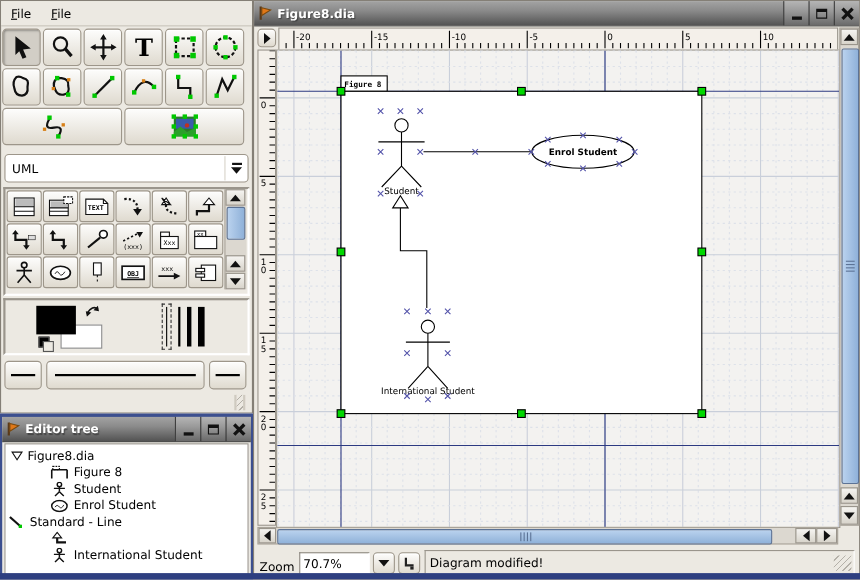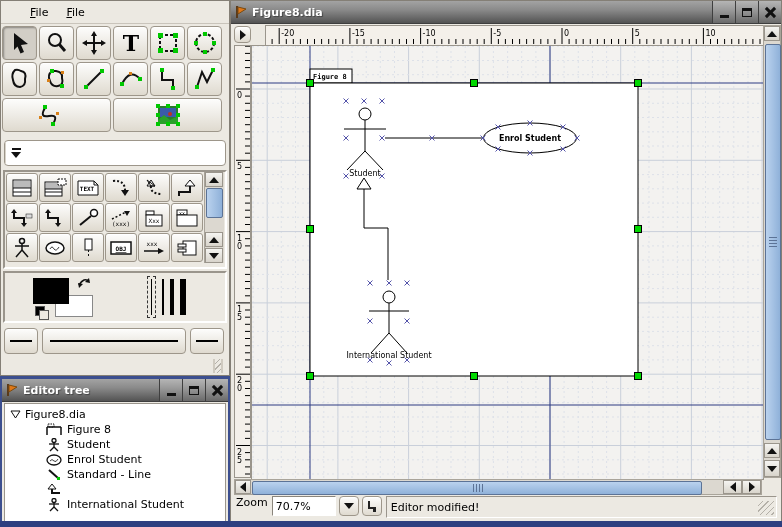--- a/index.html
+++ b/index.html
@@ -19,21 +19,21 @@
   .g-max{width:10px;height:9px;border:1px solid #111;border-top-width:3px;box-sizing:border-box;}
   .g-close{position:relative;width:11px;height:11px;}
   .g-close::before,.g-close::after{content:"";position:absolute;left:-1px;top:4px;width:13px;height:3px;background:#111;}
   .g-close::before{transform:rotate(45deg);} .g-close::after{transform:rotate(-45deg);}
   
   .btn{background:linear-gradient(#fdfdfc,#dfdacf);border:1px solid #9d968a;border-radius:4px;
        box-shadow:inset 0 1px 0 #fff;display:flex;align-items:center;justify-content:center;box-sizing:border-box;cursor:pointer;}
   .btn.active{background:#d2cec6;box-shadow:inset 1px 1px 2px rgba(0,0,0,.35);}
   
   #toolbox{left:0;top:0;width:230px;height:376px;}
-  .menubar{display:flex;height:22px;align-items:center;border-bottom:1px solid #c9c4bb;background:#ece9e2;padding-left:20px;}
+  .menubar{display:flex;height:22px;align-items:center;border-bottom:1px solid #c9c4bb;background:#ece9e2;}
   .menuitem{display:inline-block;padding:2px 9px;cursor:pointer;}
   .menuitem::first-letter{text-decoration:underline;}
   .toolgrid{display:flex;flex-wrap:wrap;padding:2px 1px;gap:2px;}
   .tool{width:35px;height:34px;}
   .tool.wide{width:109px;}
   .combo{display:flex;margin:6px 3px 4px 3px;height:24px;background:#fff;border:1px solid #9d968a;border-radius:4px;align-items:center;}
   .combo .cval{flex:1;padding-left:6px;}
   .combo .grip{width:6px;height:14px;border-left:2px solid #cfcac0;border-right:2px solid #cfcac0;margin-right:4px;}
   .combo .drop{width:20px;height:22px;display:flex;flex-direction:column;align-items:center;justify-content:center;border-left:1px solid #d8d3c9;cursor:pointer;}
   .bar8{width:9px;height:2px;background:#111;margin-bottom:2px;}
@@ -68,36 +68,36 @@
   
   #treewin{left:0;top:376px;width:230px;height:151px;border:2px solid #3c4f8f;border-top-width:3px;}
   #treewin .content{position:absolute;left:2px;right:2px;top:24px;bottom:2px;background:#fff;border:1px solid #9a958c;overflow:hidden;}
   .trow{display:flex;align-items:center;height:15px;cursor:pointer;}
   .trow .lbl{padding-left:4px;font-size:11px;white-space:nowrap;}
   .trow .ticon16{flex:0 0 18px;display:flex;justify-content:center;}
   
   #canvaswin{left:230px;top:0;width:552px;height:527px;}
   #popupbtn{position:absolute;left:3px;top:25px;width:17px;height:17px;}
   .ruler{position:absolute;background:#f4f0ea;border:1px solid #9a958c;box-sizing:border-box;}
-  #hruler{left:34px;top:24px;width:509px;height:36px;text-align:center;}
+  #hruler{left:22px;top:24px;width:509px;height:36px;text-align:center;}
   #vruler{left:3px;top:44px;width:17px;height:433px;}
   #canvas{position:absolute;left:20px;top:44px;width:511px;height:433px;background:#f3f2f0;border:1px solid #9a958c;box-sizing:content-box;cursor:crosshair;}
   .gmin{stroke:#dde1e9;stroke-width:1;stroke-dasharray:2 3;}
   .gmaj{stroke:#c9cfda;stroke-width:1;}
   .pbrk{stroke:#2c3a82;stroke-width:1;}
   .xmark{stroke:#5454aa;stroke-width:1;fill:none;}
   .handle{fill:#00d800;stroke:#000;stroke-width:1;}
   .shape{stroke:#000;fill:none;stroke-width:1;}
   .shapef{stroke:#000;fill:#fff;stroke-width:1;}
   .dlabel{font-family:"DejaVu Sans",sans-serif;font-size:8px;fill:#000;}
   .tick{stroke:#000;stroke-width:1;}
   .rlabel{font-family:"DejaVu Sans",sans-serif;font-size:8px;fill:#000;}
   #vscroll{position:absolute;left:532px;top:24px;width:18px;height:453px;background:#dcd8d0;border:1px solid #a9a49a;box-sizing:border-box;}
   #hscroll{position:absolute;left:3px;top:478px;width:528px;height:16px;background:#dcd8d0;border:1px solid #a9a49a;box-sizing:border-box;}
-  #statusbar{position:absolute;left:0px;top:495px;width:552px;height:26px;display:flex;align-items:flex-start;}
+  #statusbar{position:absolute;left:0px;top:495px;width:552px;height:26px;display:flex;align-items:flex-end;}
   .zoomfield{width:56px;height:18px;border:1px solid;border-color:#8a857c #fff #fff #8a857c;background:#fff;font-size:11px;
              font-family:"DejaVu Sans",sans-serif;padding:0 3px;margin-left:4px;}
   .sbbtn{width:20px;height:20px;margin-left:3px;}
   #statmsg{flex:1;height:20px;margin-left:4px;border:1px solid;border-color:#9a958c #fff #fff #9a958c;display:flex;align-items:center;
            padding-left:4px;background:#ece9e2;position:relative;}
   .grip{position:absolute;right:2px;bottom:2px;width:16px;height:14px;cursor:nwse-resize;
         background:repeating-linear-gradient(135deg,transparent 0 3px,#b4b0a8 3px 4px);}
   #bottomstrip{position:absolute;left:0;top:521px;width:782px;height:6px;background:#2e3f80;}
   svg{display:block;}
 </style>
@@ -241,20 +241,21 @@
           <rect x="12" y="2" width="4" height="4"></rect>
               <rect x="12" y="20" width="4" height="4"></rect>
           <rect x="2" y="11" width="4" height="4"></rect>
               <rect x="22" y="11" width="4" height="4"></rect>
             </g>
           </svg>
       </div>
     </div>
 
     <div class="combo">
+      <span class="cval">UML</span>
       <span class="grip"></span>
       <span class="drop">
         <span class="bar8"></span>
         <span class="tri-d"></span>
       </span>
     </div>
 
     <div class="palette">
       <div class="palgrid">
         <div class="btn ptool">
@@ -488,21 +489,21 @@
       </div>
       <div class="trow" style="padding-left:40px;">
         <span class="ticon16">
           <svg width="16" height="12">
               <ellipse cx="8" cy="6" rx="7" ry="5" fill="none" stroke="#111" stroke-width="1.3"></ellipse>
           <path d="M4,7 q2,-3 4,0 q2,2 4,-2" fill="none" stroke="#111" stroke-width=".8"></path>
             </svg>
           </span>
         <span class="lbl">Enrol Student</span>
       </div>
-      <div class="trow" style="padding-left:40px;text-align:right;">
+      <div class="trow" style="text-align:right;">
         <span class="ticon16">
           <svg width="14" height="13">
               <line x1="2" y1="2" x2="11" y2="10" stroke="#111" stroke-width="2"></line>
           <rect x="10" y="9" width="3" height="3" fill="#00c800"></rect>
             </svg>
           </span>
         <span class="lbl">Standard - Line</span>
       </div>
       <div class="trow" style="padding-left:40px;">
         <span class="ticon16">
@@ -899,21 +900,21 @@
       <span class="btn sbbtn">
           <span class="tri-d"></span>
         </span>
       <span class="btn sbbtn">
         <svg width="12" height="12">
           <path d="M3,1 L3,8 L10,8" fill="none" stroke="#222" stroke-width="2"></path>
           <rect x="7" y="9" width="3" height="3" fill="#222"></rect>
           </svg>
         </span>
       <span id="statmsg">
-        <span>Editor modified!</span>
+        <span>Diagram modified!</span>
         <span class="grip"></span>
       </span>
       <span style="width:6px;"></span>
     </div>
   </div>
 
   <div id="bottomstrip"></div>
 </div>
 
 </body></html>

